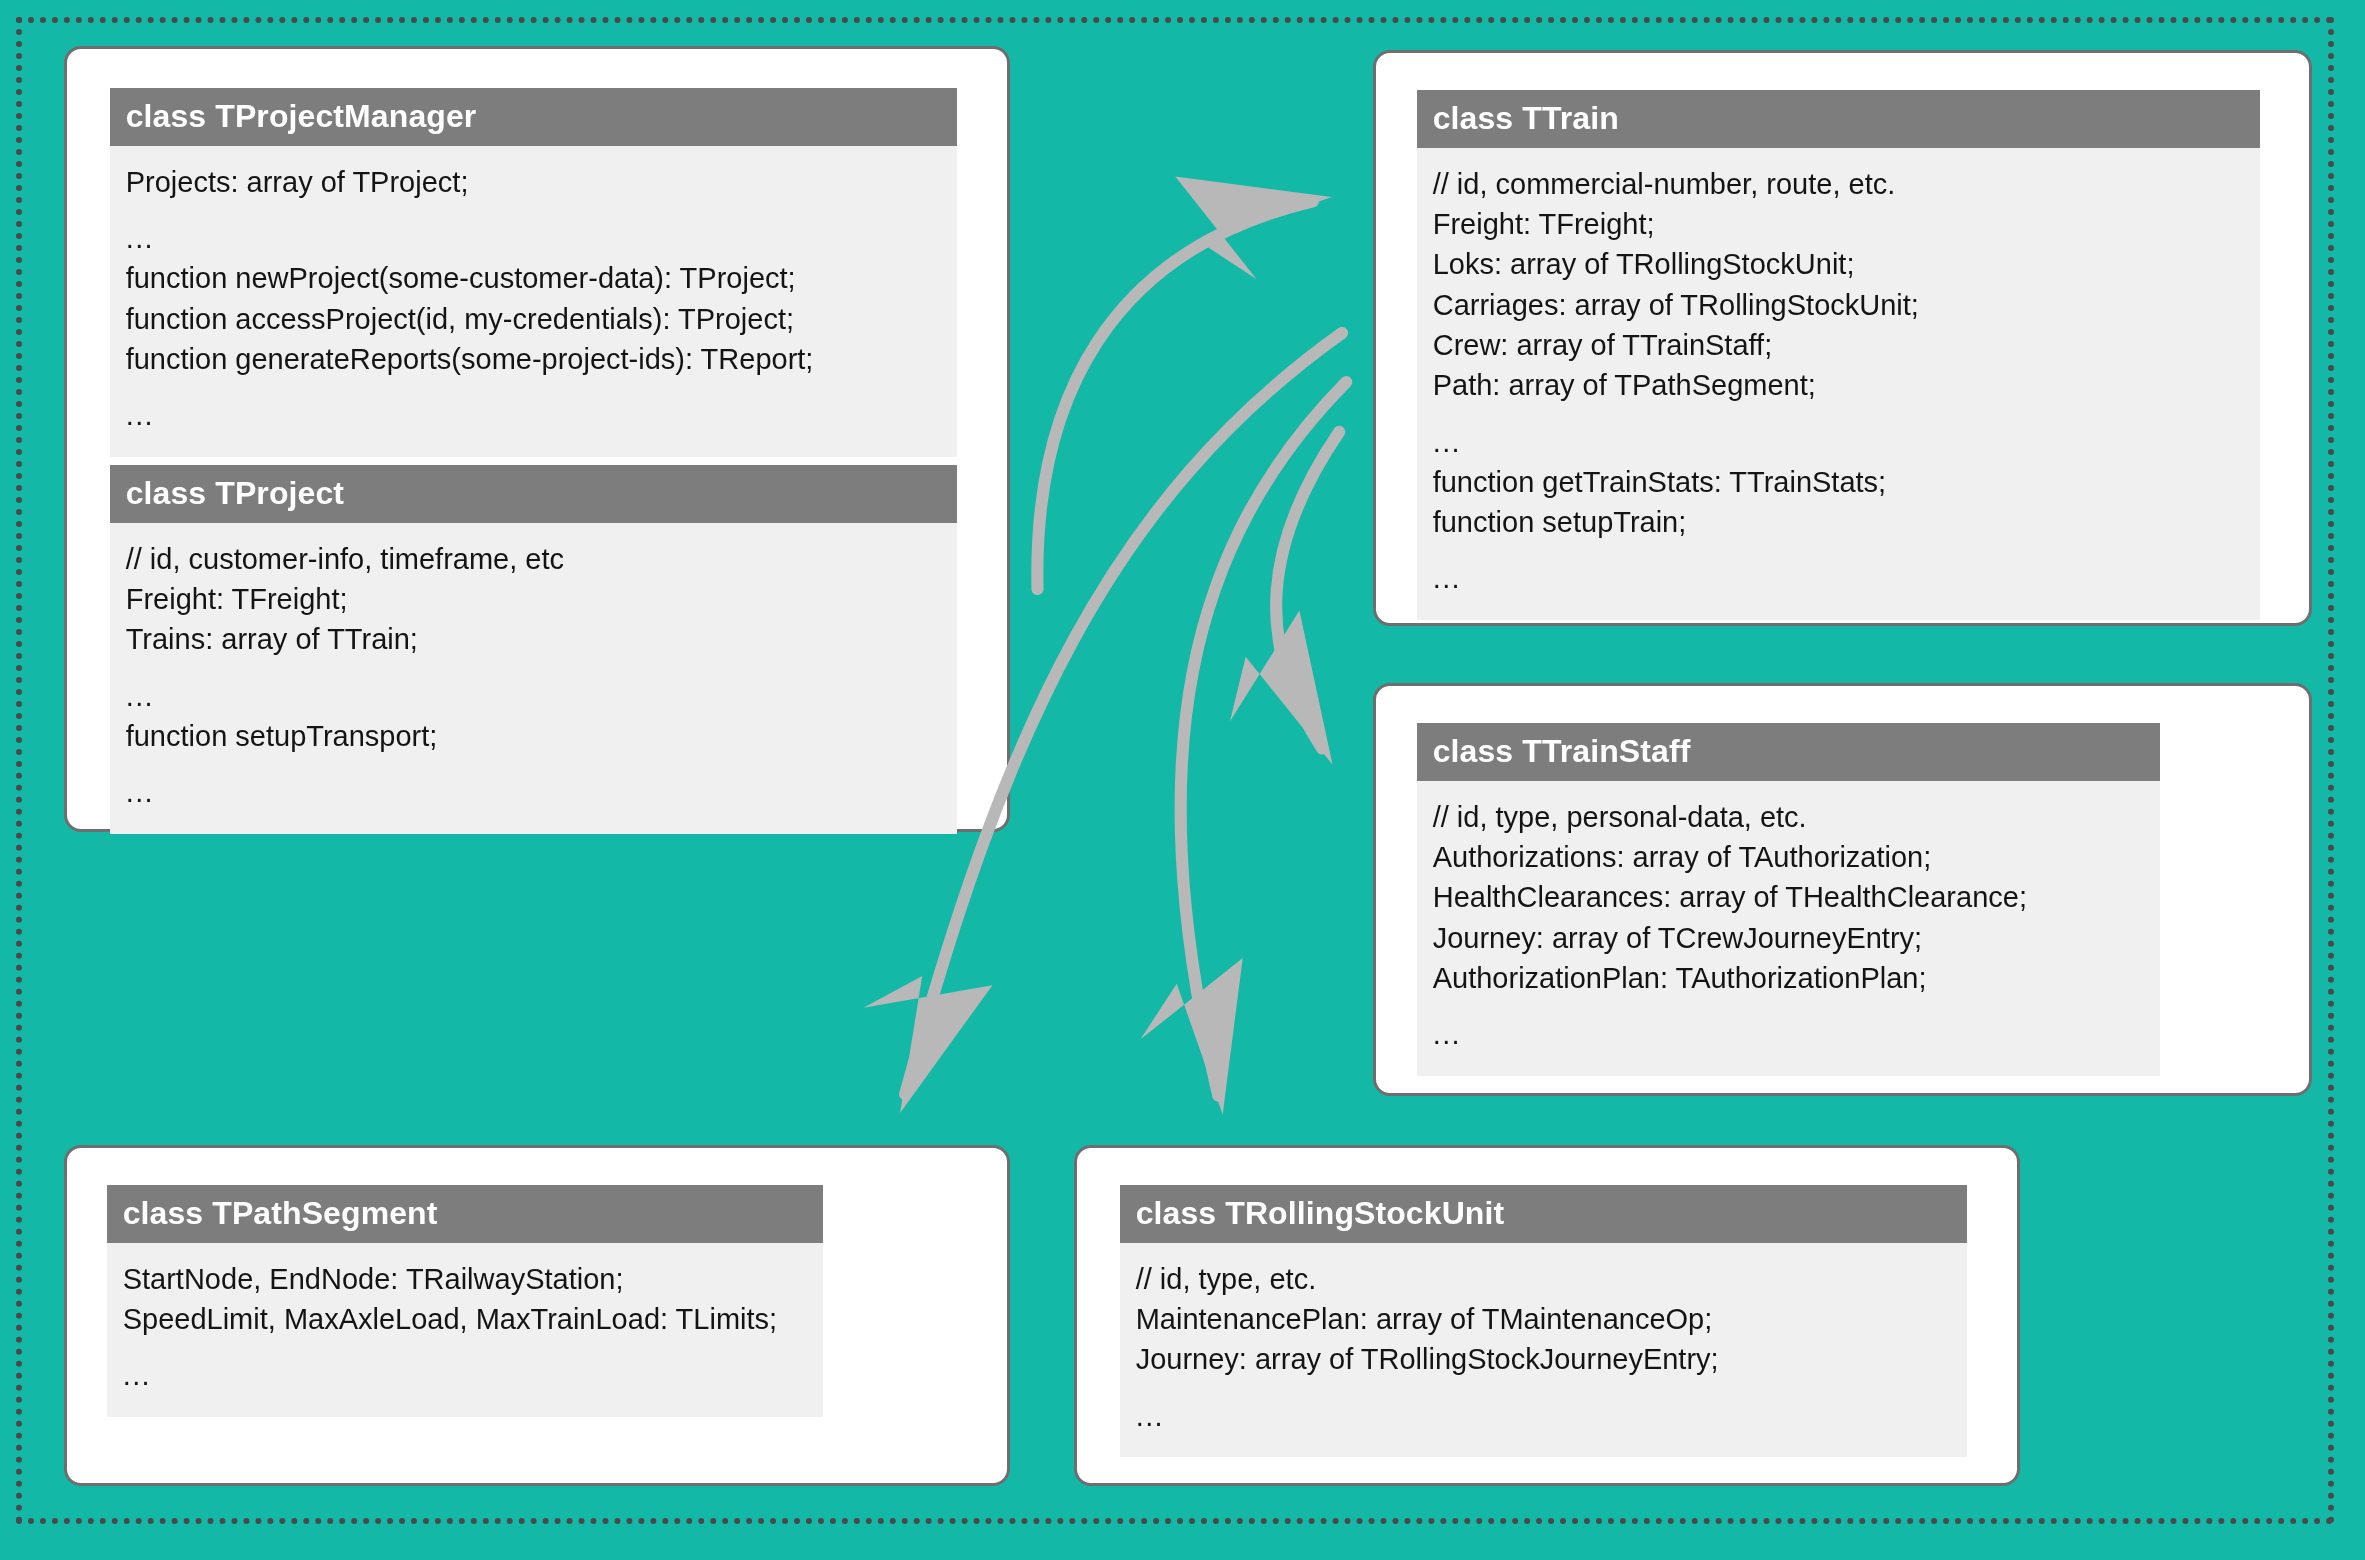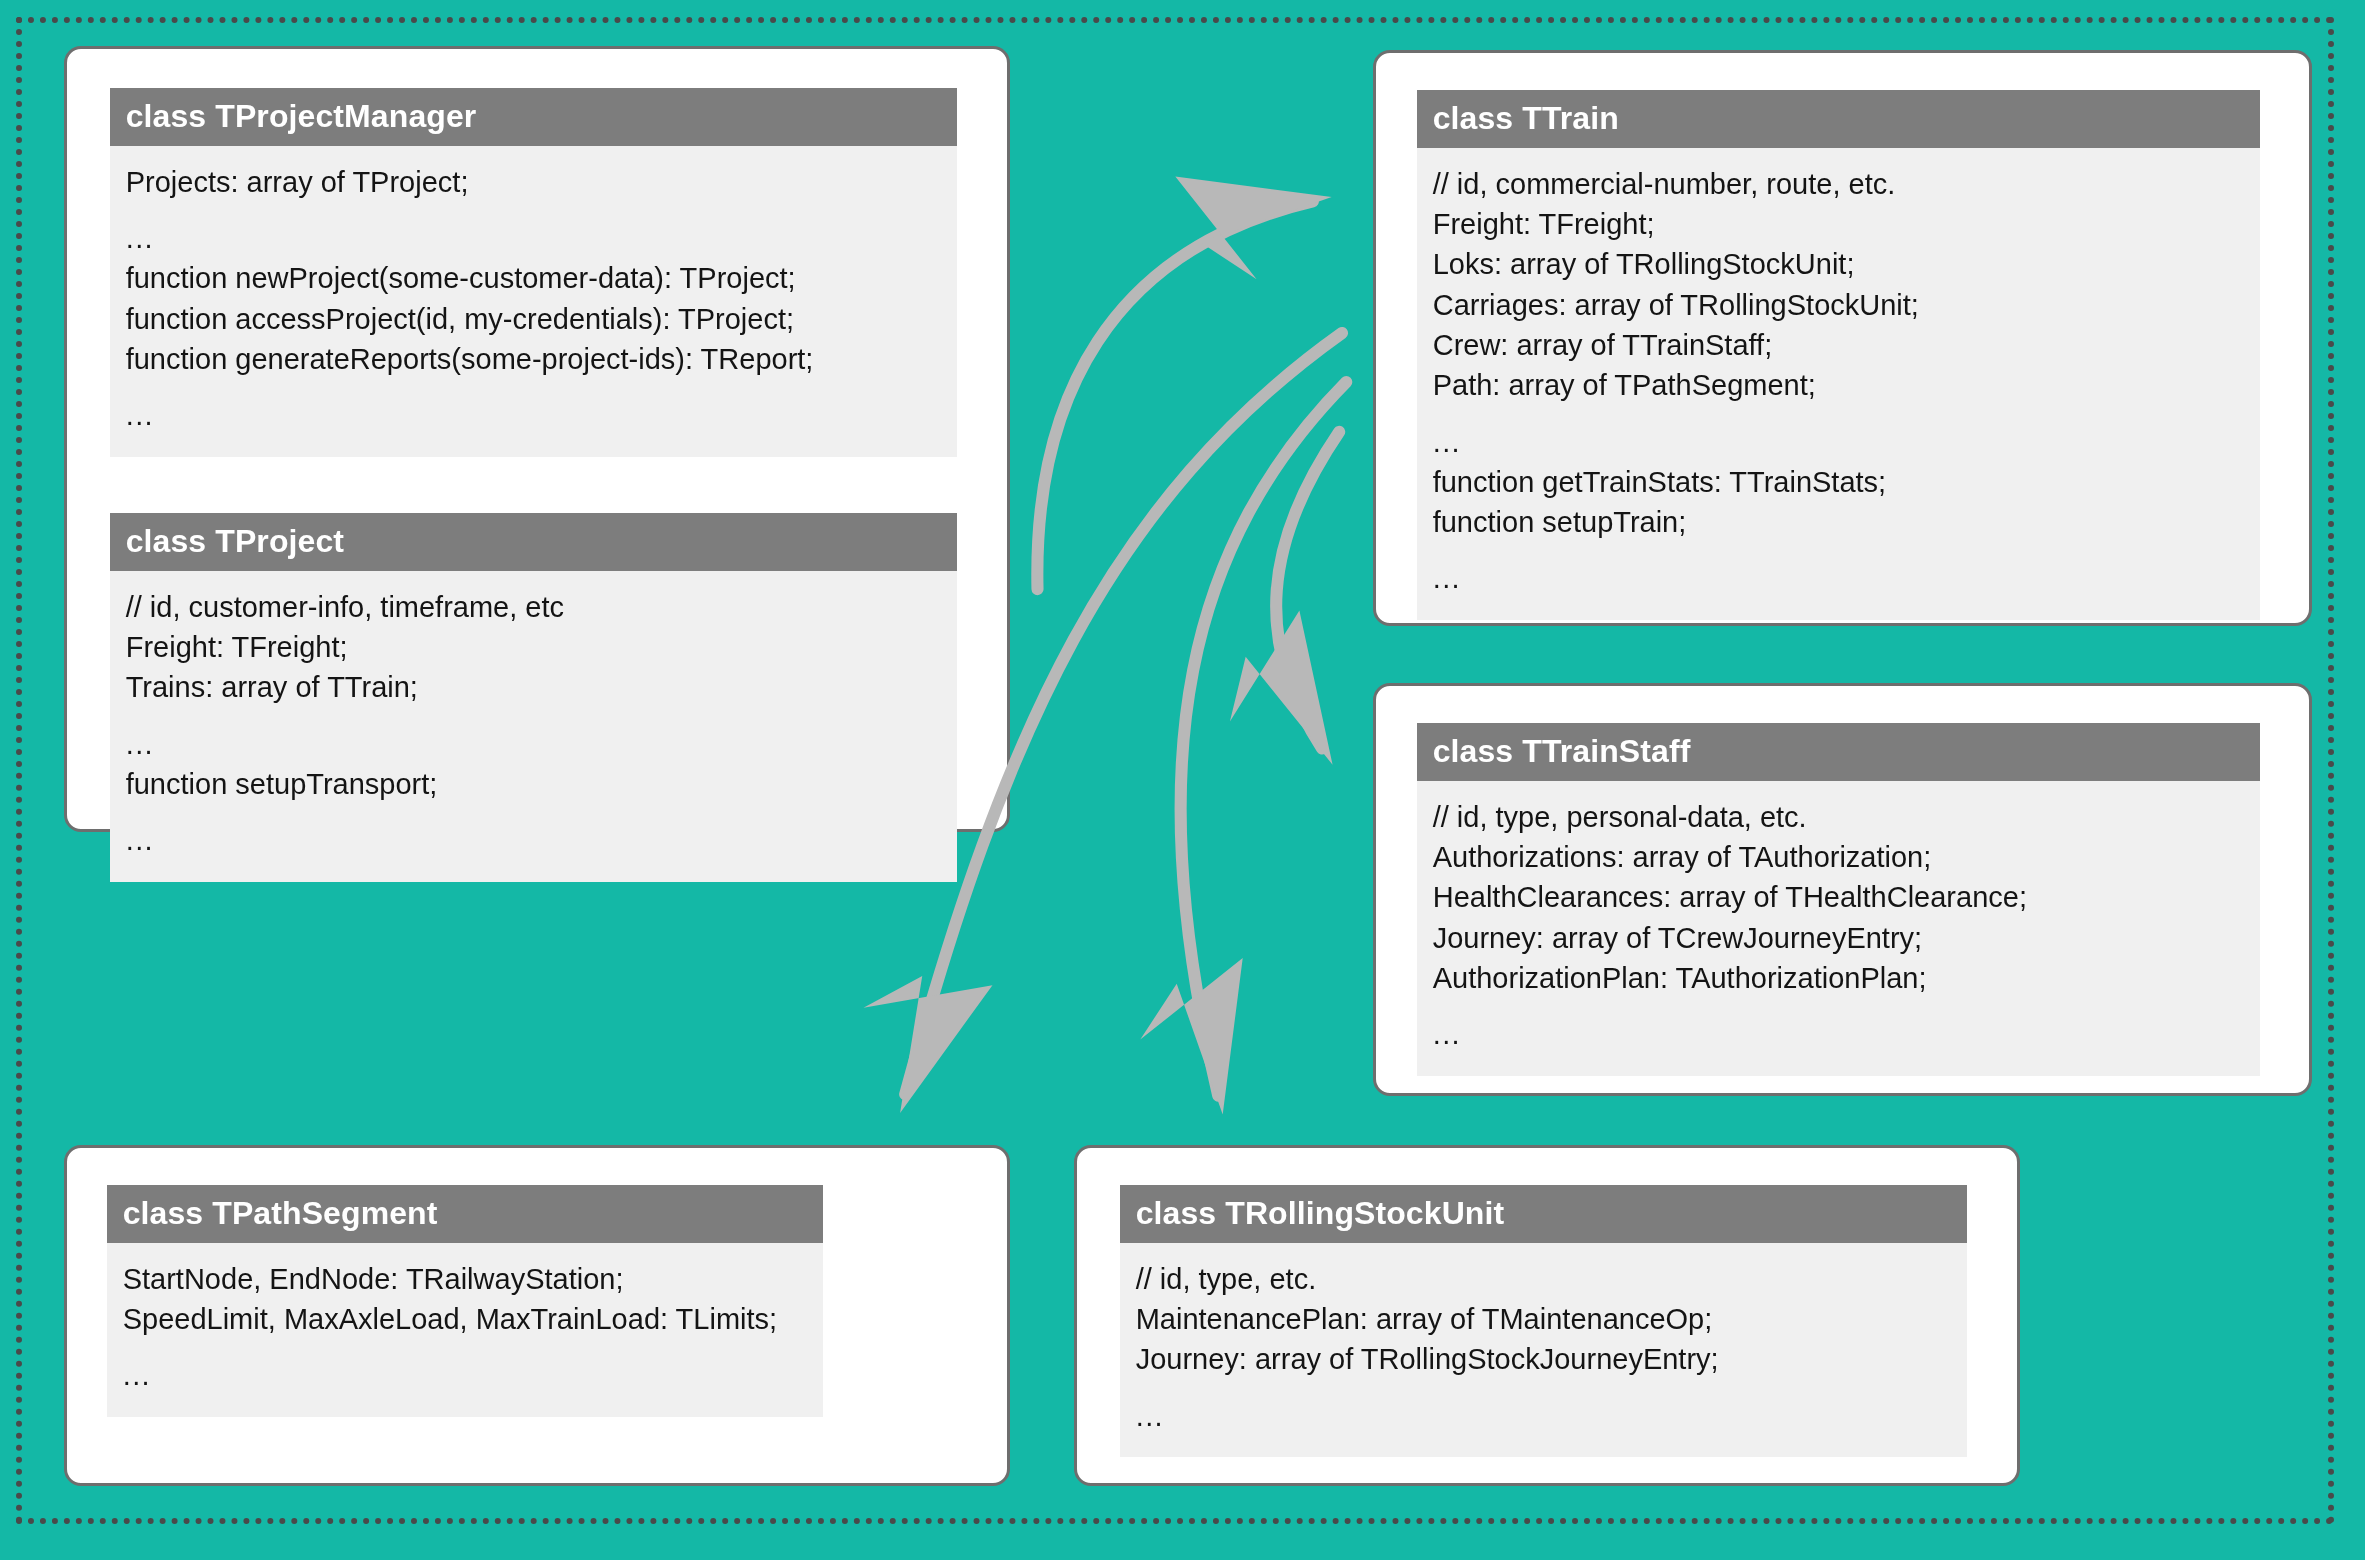--- a/index.html
+++ b/index.html
@@ -96,21 +96,21 @@
         <div class="member-line gap"></div>
         <div class="member-line ellipsis">...</div>
         <div class="member-line">function newProject(some-customer-data): TProject;</div>
         <div class="member-line">function accessProject(id, my-credentials): TProject;</div>
         <div class="member-line">function generateReports(some-project-ids): TReport;</div>
         <div class="member-line gap"></div>
         <div class="member-line ellipsis">...</div>
       </div>
     </div>
 
-    <div class="classbox" style="left:43px; top:416px; width:847px;margin-top:48px;">
+    <div class="classbox" style="left:43px; top:416px; width:847px;">
       <div class="class-header">class TProject</div>
       <div class="class-body">
         <div class="member-line">// id, customer-info, timeframe, etc</div>
         <div class="member-line">Freight: TFreight;</div>
         <div class="member-line">Trains: array of TTrain;</div>
         <div class="member-line gap"></div>
         <div class="member-line ellipsis">...</div>
         <div class="member-line">function setupTransport;</div>
         <div class="member-line gap"></div>
         <div class="member-line ellipsis">...</div>
@@ -132,21 +132,21 @@
         <div class="member-line ellipsis">...</div>
         <div class="member-line">function getTrainStats: TTrainStats;</div>
         <div class="member-line">function setupTrain;</div>
         <div class="member-line gap"></div>
         <div class="member-line ellipsis">...</div>
       </div>
     </div>
   </div>
 
   <div class="card" style="left:1373px; top:683px; width:939px; height:413px;">
-    <div class="classbox" style="left:41px; top:37px; width:843px;">
+    <div class="classbox" style="left:41px; top:37px; width:743px;">
       <div class="class-header">class TTrainStaff</div>
       <div class="class-body">
         <div class="member-line">// id, type, personal-data, etc.</div>
         <div class="member-line">Authorizations: array of TAuthorization;</div>
         <div class="member-line">HealthClearances: array of THealthClearance;</div>
         <div class="member-line">Journey: array of TCrewJourneyEntry;</div>
         <div class="member-line">AuthorizationPlan: TAuthorizationPlan;</div>
         <div class="member-line gap"></div>
         <div class="member-line ellipsis">...</div>
       </div>

